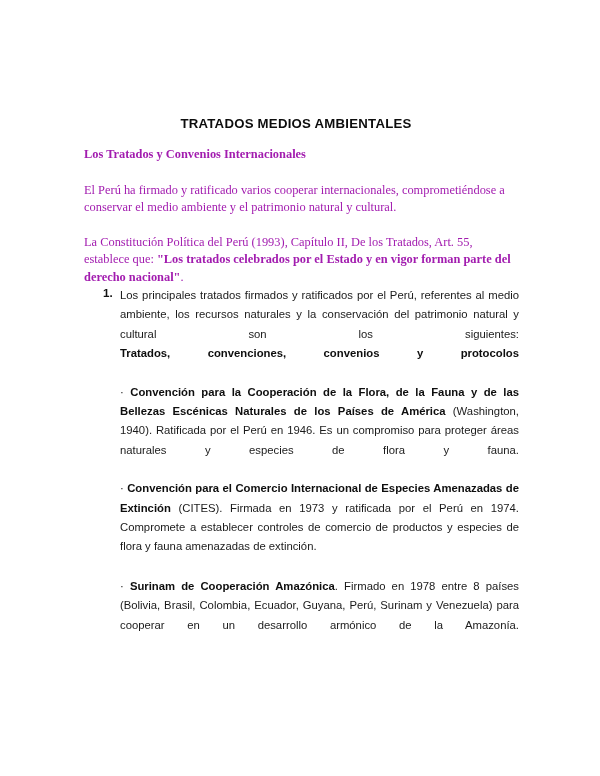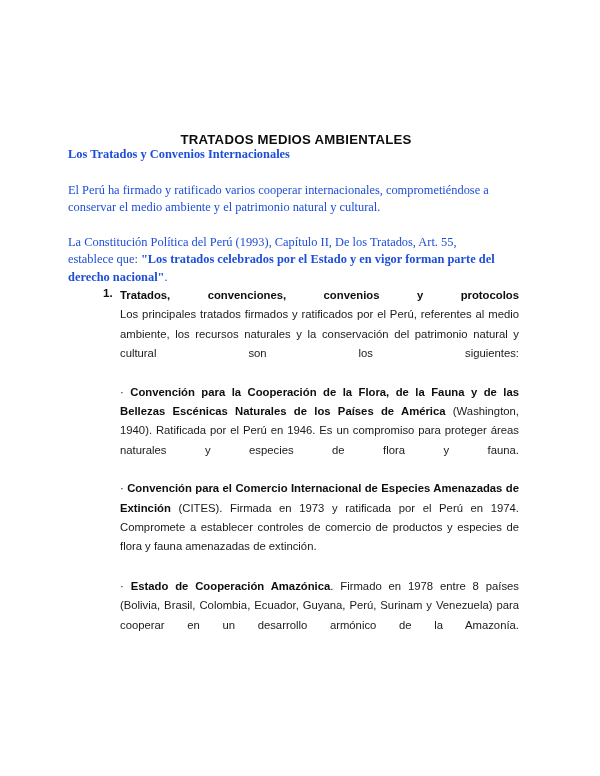--- a/index.html
+++ b/index.html
@@ -23,40 +23,40 @@
     top: 0;
     width: 600px;
     height: 776px;
     background: #ffffff;
   }
 
   
   .doc-title {
     position: absolute;
     left: 0;
-    top: 132px;
+    top: 116px;
     width: 592px;
     text-align: center;
     font-family: "Liberation Sans", sans-serif;
     font-weight: bold;
     font-size: 13.2px;
     letter-spacing: 0.25px;
     color: #0d0d0d;
   }
 
   
   .serif-block {
     position: absolute;
-    left: 68px;
+    left: 84px;
     top: 146px;
     width: 437px;
     font-family: "Liberation Serif", serif;
     font-size: 12.4px;
     line-height: 17.6px;
-    color: #1d4ed8;
+    color: #a21caf;
   }
   .serif-heading {
     font-weight: bold;
     font-size: 12.4px;
     margin: 0 0 18px 0;
   }
   .serif-para {
     margin: 0 0 17px 0;
   }
   .serif-para.last {
@@ -133,25 +133,25 @@
   </div>
 
   <div class="list-section">
 
     <div class="list-item">
 
       <span class="list-marker">1.</span>
 
       <div class="list-body">
 
+        <p class="just-para">Los principales tratados firmados y ratificados por el Perú, referentes al medio ambiente, los recursos naturales y la conservación del patrimonio natural y cultural son los siguientes:</p>
+
         <p class="just-para">
           <b>Tratados, convenciones, convenios y protocolos</b>
         </p>
-
-        <p class="just-para">Los principales tratados firmados y ratificados por el Perú, referentes al medio ambiente, los recursos naturales y la conservación del patrimonio natural y cultural son los siguientes:</p>
 
         <div class="gap-lg"></div>
 
         <p class="just-para">
           <span class="bullet">·</span>
           <b>Convención para la Cooperación de la Flora, de la Fauna y de las Bellezas Escénicas Naturales de los Países de América</b><span> (Washington, 1940). Ratificada por el Perú en 1946. Es un compromiso para proteger áreas naturales y especies de flora y fauna.</span>
         </p>
 
         <div class="gap-lg"></div>
 
@@ -160,20 +160,20 @@
           <b>Convención para el Comercio Internacional de Especies Amenazadas de Extinción</b><span> (CITES). Firmada en 1973 y ratificada por el Perú en 1974. Compromete a establecer controles de comercio de productos y especies de flora y fauna amenazadas de extinción.</span>
         </p>
 
         <div class="gap-sm"></div>
 
 
         <div class="gap-lg"></div>
 
         <p class="just-para">
           <span class="bullet">·</span>
-          <b>Estado de Cooperación Amazónica</b><span>. Firmado en 1978 entre 8 países (Bolivia, Brasil, Colombia, Ecuador, Guyana, Perú, Surinam y Venezuela) para cooperar en un desarrollo armónico de la Amazonía.</span>
+          <b>Surinam de Cooperación Amazónica</b><span>. Firmado en 1978 entre 8 países (Bolivia, Brasil, Colombia, Ecuador, Guyana, Perú, Surinam y Venezuela) para cooperar en un desarrollo armónico de la Amazonía.</span>
         </p>
 
       </div>
     </div>
   </div>
 
 </div>
 
 </body></html>

